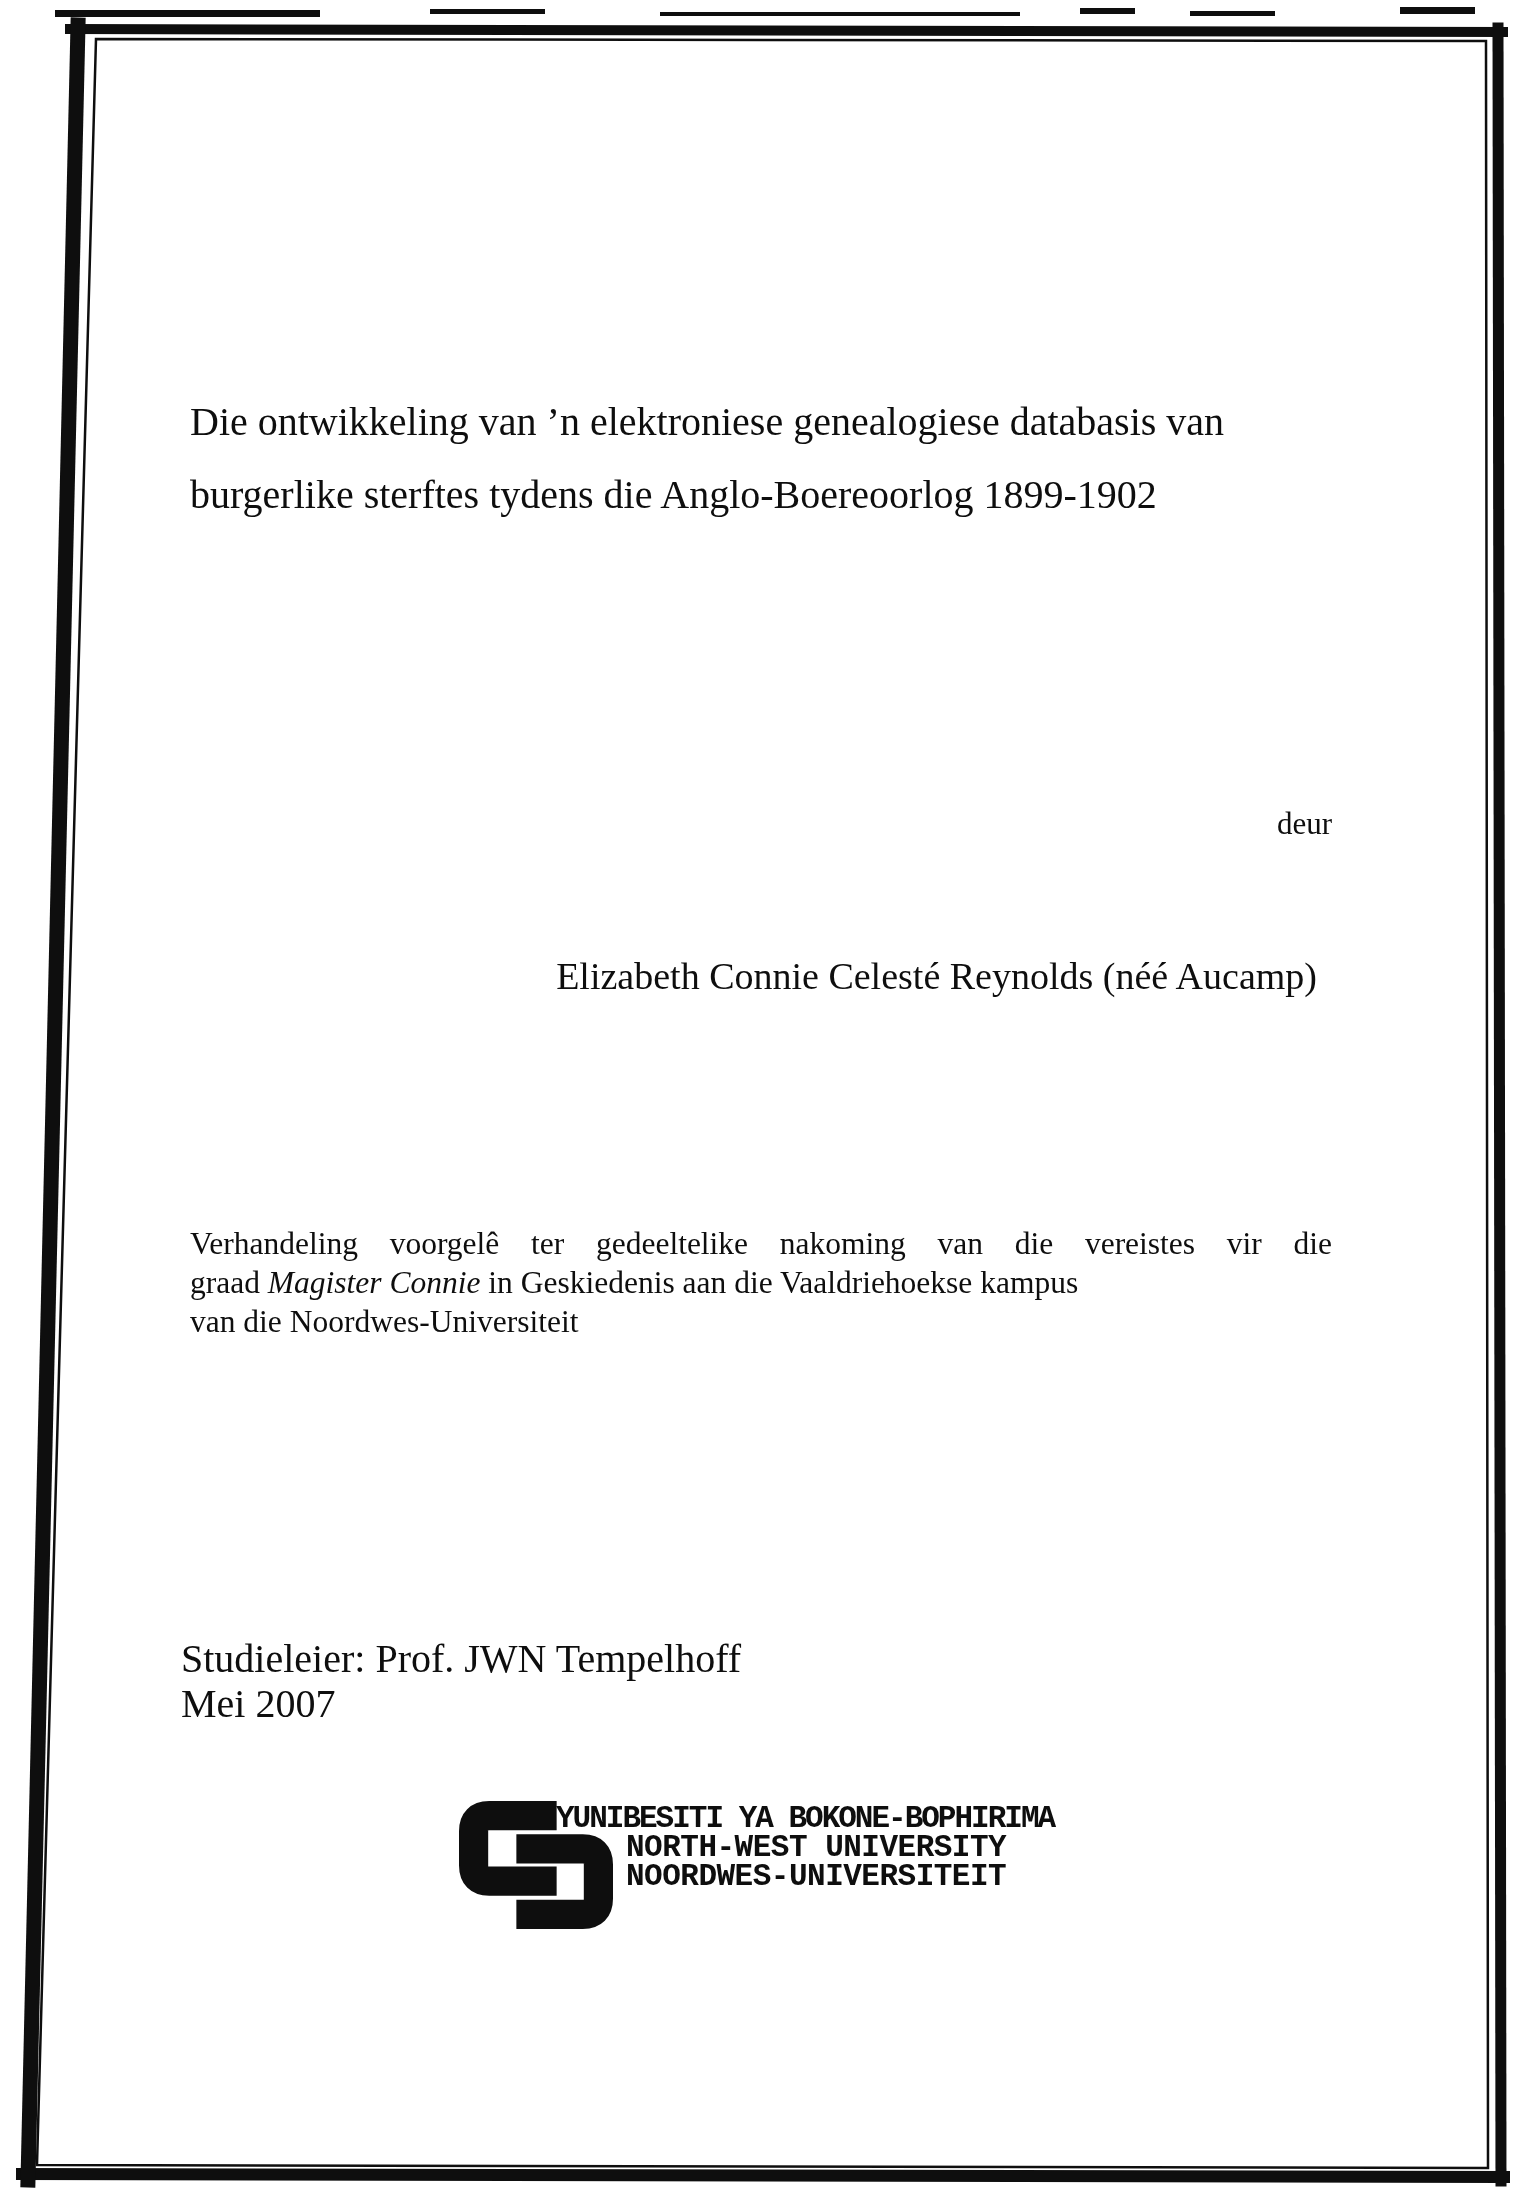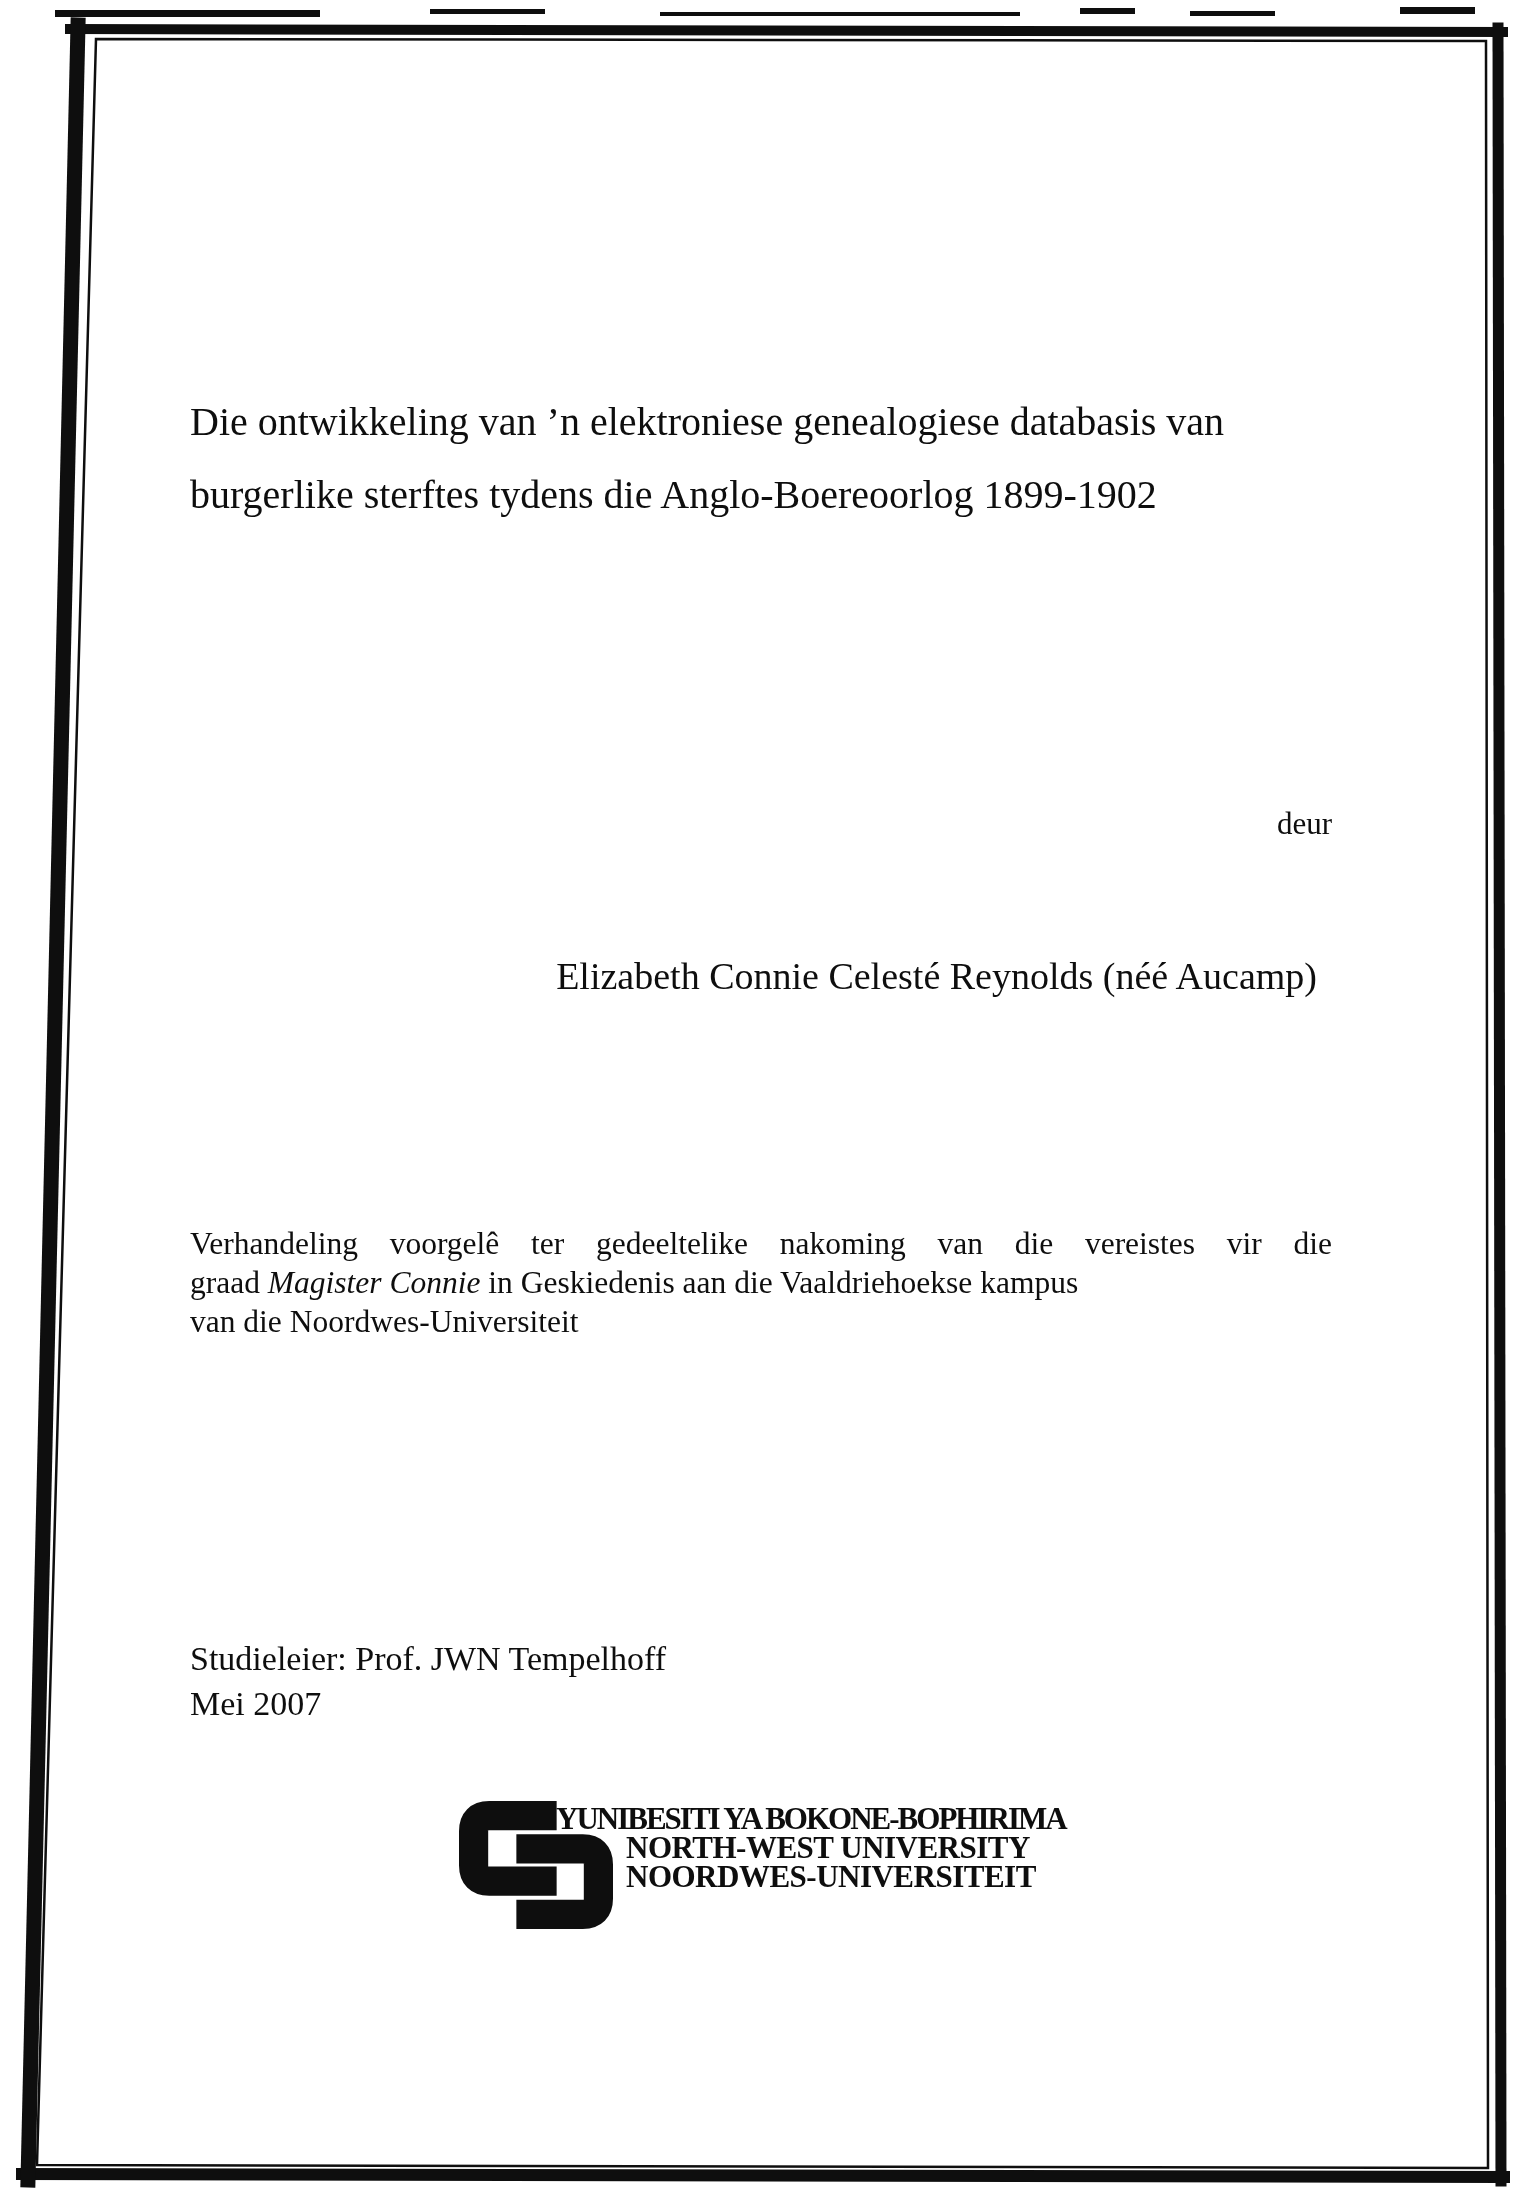--- a/index.html
+++ b/index.html
@@ -25,27 +25,27 @@
     left:175px; top:954px; width:1142px;
     font-size:38px; text-align:right; white-space:nowrap;
   }
   .statement {
     left:190px; top:1224px; width:1142px;
     font-size:31.5px; line-height:39px;
   }
   .stmt-line1 { text-align:justify; text-align-last:justify; }
   .stmt-italic { font-style:italic; }
   .supervisor-block {
-    left:190px; top:1636px; width:900px;
-    font-size:34px; line-height:45px;
+    left:181px; top:1636px; width:900px;
+    font-size:40px; line-height:45px;
   }
   .logo-mark { left:459px; top:1801px; width:154px; height:128px; }
   .logo-text {
     left:626px; top:1804px;
-    font-family:Liberation Serif, serif;
+    font-family:Liberation Mono, monospace;
     font-weight:bold; font-size:31px; line-height:29px;
     white-space:nowrap; letter-spacing:-0.5px;
   }
   .logo-text .line1 { position:relative; left:-70px; letter-spacing:-2px; }
 </style>
 </head>
 <body>
 
 <div id="page">
 

